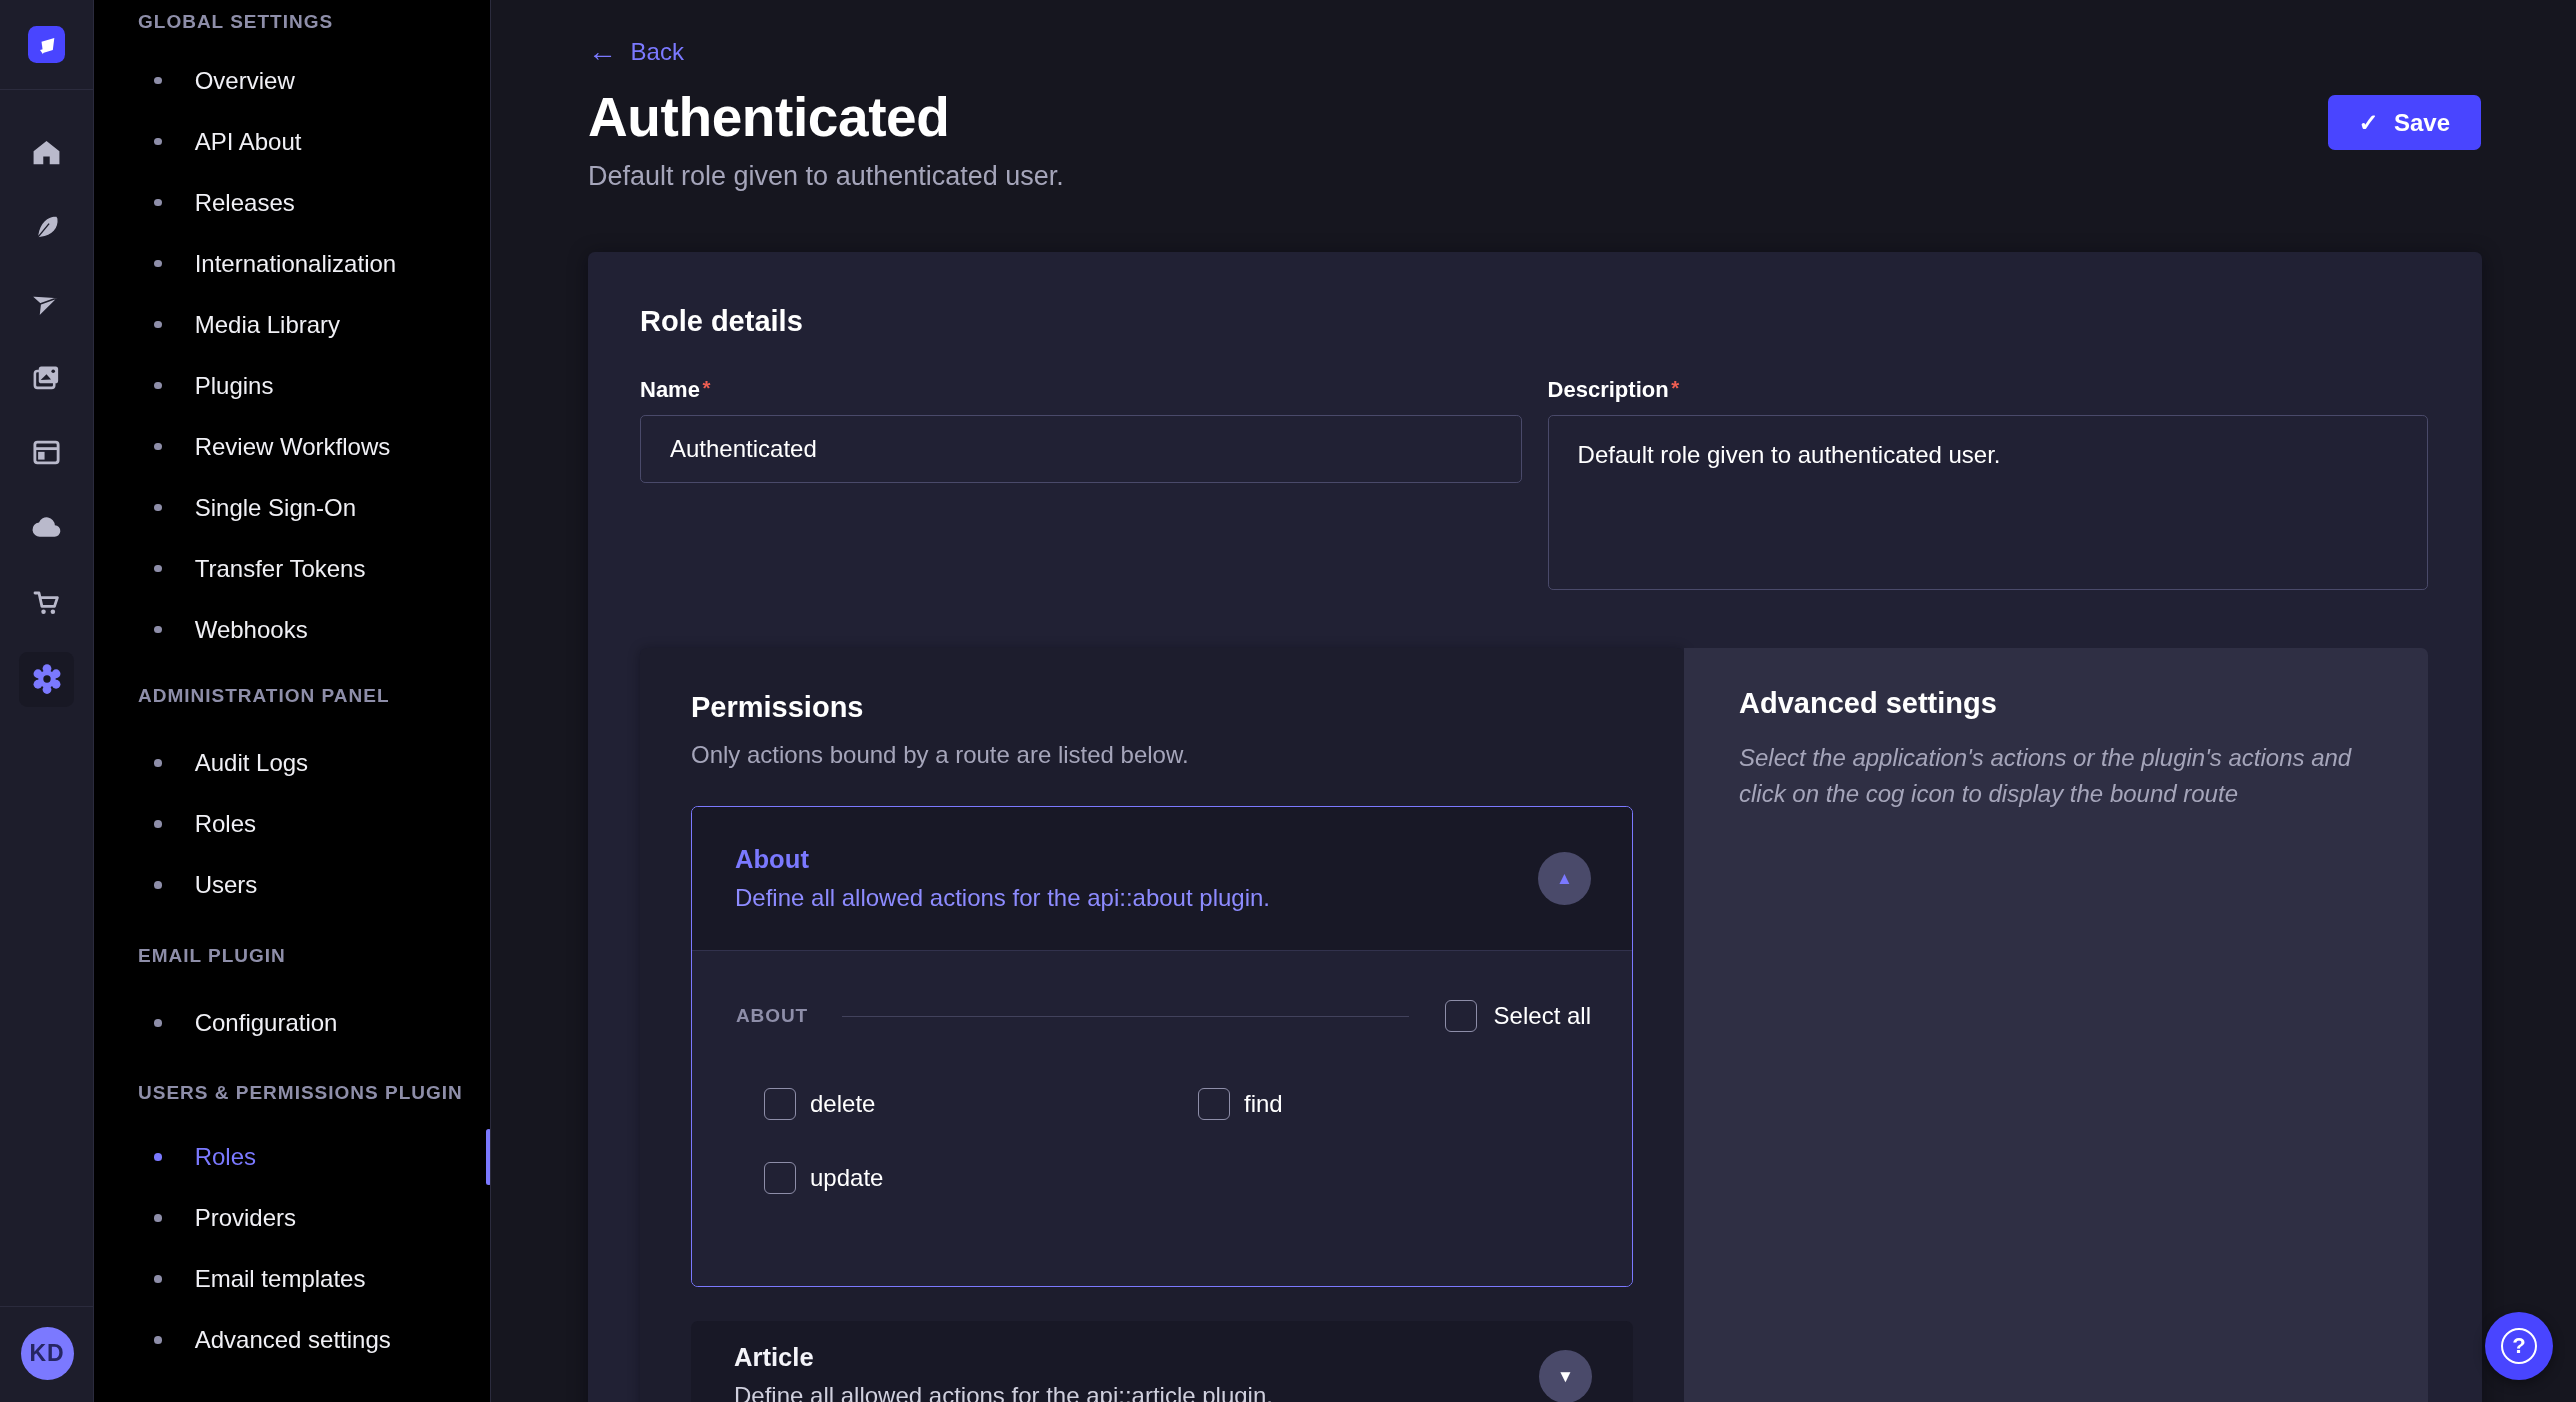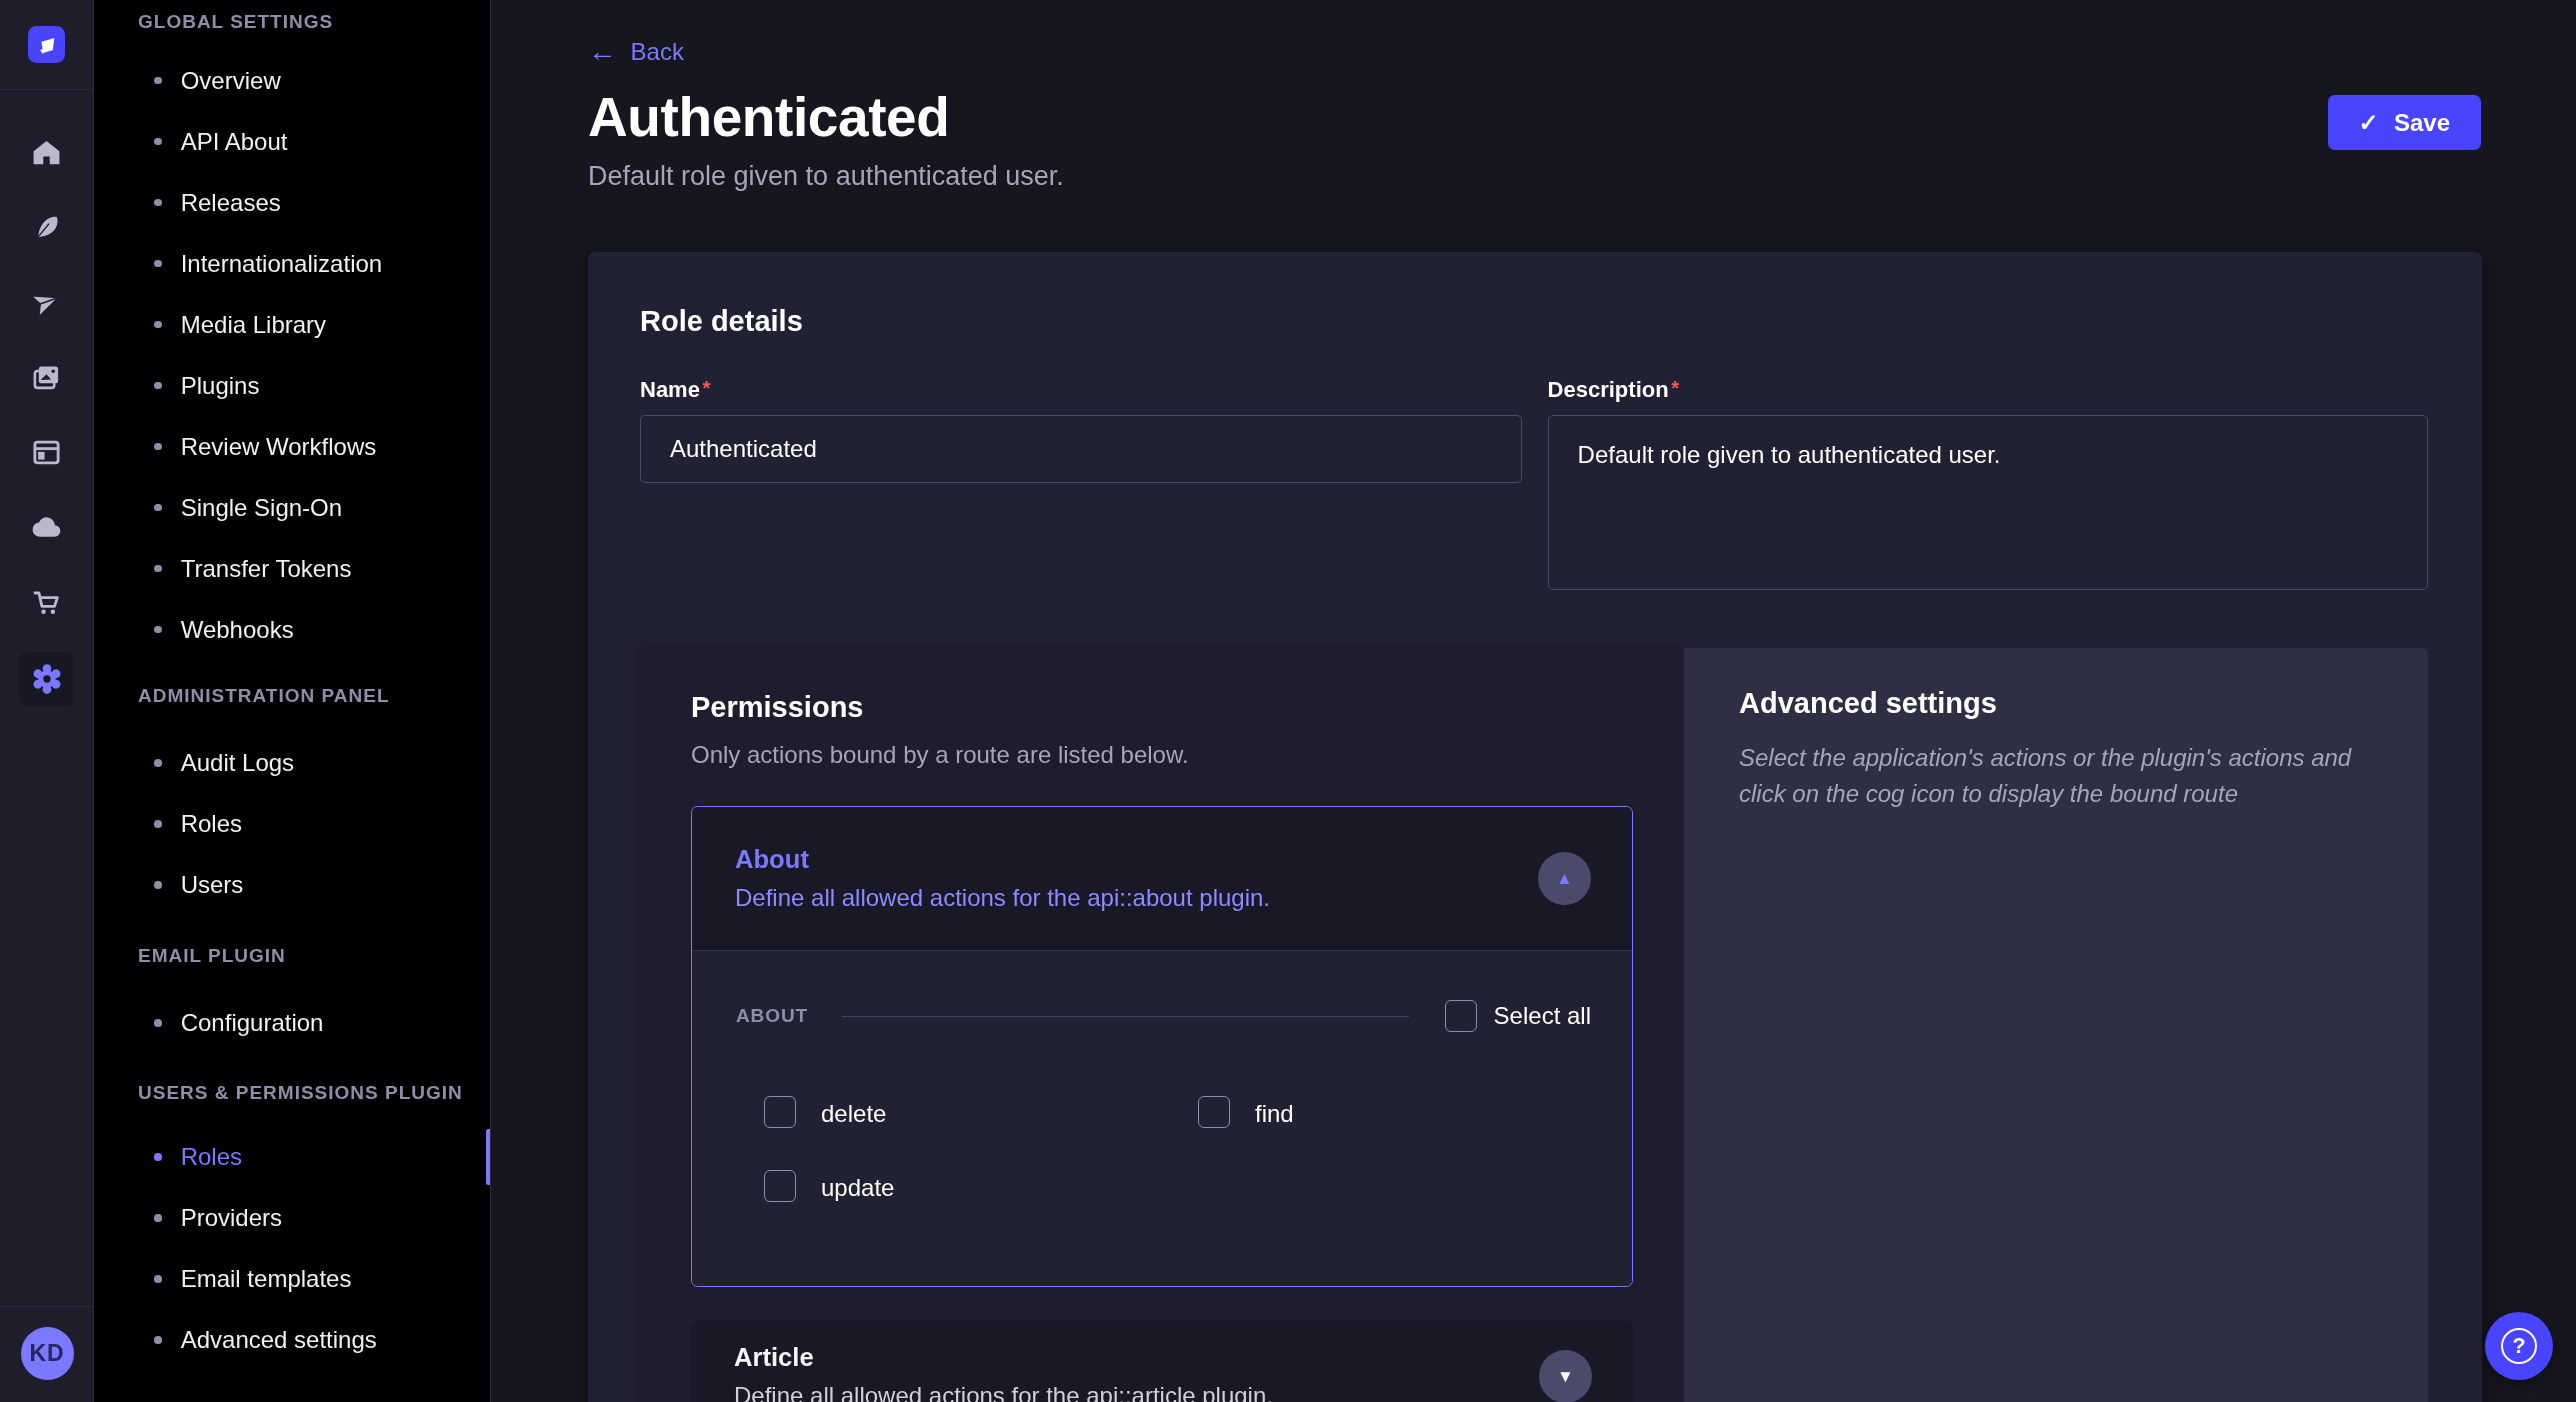--- a/index.html
+++ b/index.html
@@ -25,21 +25,21 @@
             font-size:23px; font-weight:700; display:flex; align-items:center; justify-content:center;
             margin:20.4px 0 22px; cursor:pointer; letter-spacing:0.9px; }
 
   
   .subnav { width:397px; height:100%; background:#000000; border-right:0.9px solid #2b2b3d;
             padding-top:6px; flex-shrink:0; position:relative; overflow:hidden; }
   .section-title { margin-left:44px; font-size:19px; font-weight:700; letter-spacing:1px;
                    color:#8e8ea9; height:32px; display:flex; align-items:center; }
   .nav-items { margin-top:0; }
   .nav-item { height:61px; display:flex; align-items:center; padding-left:60px; cursor:pointer;
-              color:#f0f0f5; font-size:24px; position:relative; }
+              color:#f0f0f5; font-size:24px; position:relative;gap:14px; }
   .nav-item .bullet { width:7.7px; height:7.7px; border-radius:50%; background:#8e8ea9; margin-right:19px; flex-shrink:0; }
   .nav-item.active { color:#7b79ff; }
   .nav-item.active .bullet { background:#7b79ff; }
   .nav-item.active::after { content:""; position:absolute; right:-0.9px; top:2.6px; width:5.1px; height:56px;
                             border-radius:3.4px; background:#7b79ff; }
   .mt14{margin-top:12px;} .mt24{margin-top:20.4px;} .mt28{margin-top:24px;text-align:right;} .mt20{margin-top:17px;}
 
   
   .main { flex:1; height:100%; padding:37px 95px 0 97px; overflow:hidden; }
   .back-row { display:flex; align-items:center; gap:13.6px; color:#7b79ff; font-size:24px; cursor:pointer; width:max-content; }
@@ -78,21 +78,21 @@
   .toggle-btn { width:53px; height:53px; border-radius:50%; background:#4a4a6a; border:none; cursor:pointer;
                 display:flex; align-items:center; justify-content:center; font-size:17px; color:#7b79ff; flex-shrink:0; }
   .acc-body { background:#212134; border-top:0.9px solid #32324d; padding:48px 41px 0 44px; height:336px; }
   .about-row { display:flex; align-items:center; height:34px; }
   .group-label { font-size:19px; font-weight:700; letter-spacing:0.9px; color:#8e8ea9; }
   .group-line { flex:1; height:0.9px; background:#42425c; margin:0 36px 0 34px; }
   .selectall { display:flex; align-items:center; gap:17px; cursor:pointer; }
   .checkbox { width:32px; height:32px; border:1.7px solid #8e8ea9; border-radius:6px; background:transparent; cursor:pointer; flex-shrink:0; }
   .cb-label { font-size:24px; color:#ffffff; }
   .action-grid { margin:47px 0 0 28px; display:grid; grid-template-columns:434px 434px; row-gap:26.4px; }
-  .action-item { display:flex; align-items:flex-end; gap:25px; height:48px; cursor:pointer; }
+  .action-item { display:flex; align-items:center; gap:14px; height:48px; cursor:pointer; }
 
   .accordion-collapsed { margin-top:34px; background:#181826; border-radius:6.8px; height:111px;
                          display:flex; align-items:center; justify-content:space-between; padding:0 41px 0 43px; cursor:pointer; }
   .acc2-title { font-size:25.6px; font-weight:700; color:#f4f4f9; }
   .acc2-desc { margin-top:10.2px; font-size:24px; color:#cfcfdd; }
   .toggle-btn.gray { color:#ffffff; }
 
   .adv-box { background:#2f2f44; border-radius:0 6.8px 6.8px 0; padding:39px 56px 0 55px; }
   .adv-body { margin-top:20.4px; font-size:24px; line-height:36px; color:#a5a5ba; max-width:622px;font-style:italic; }
 

